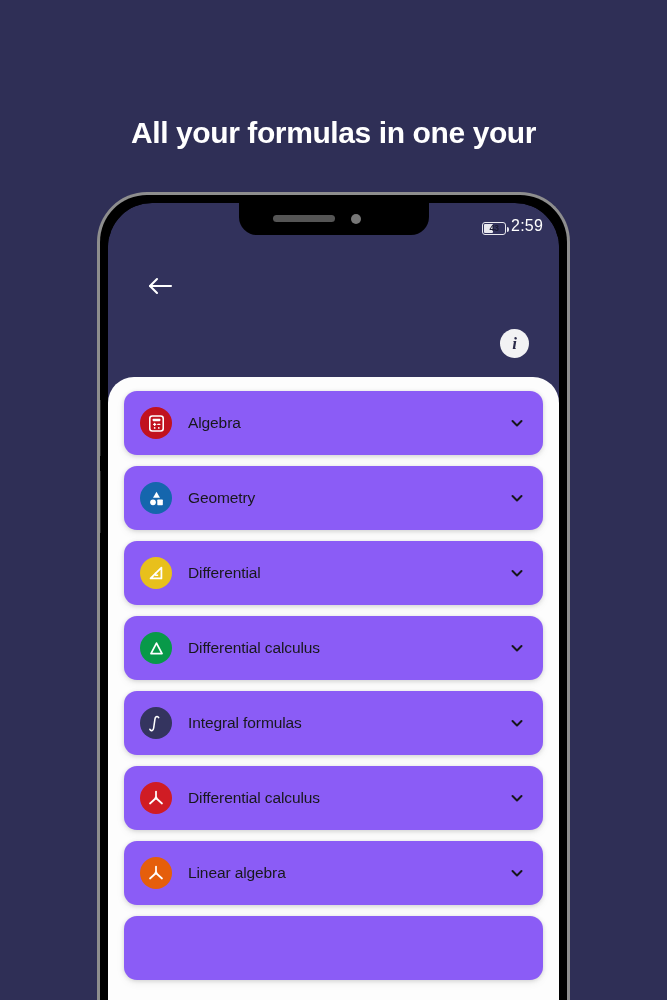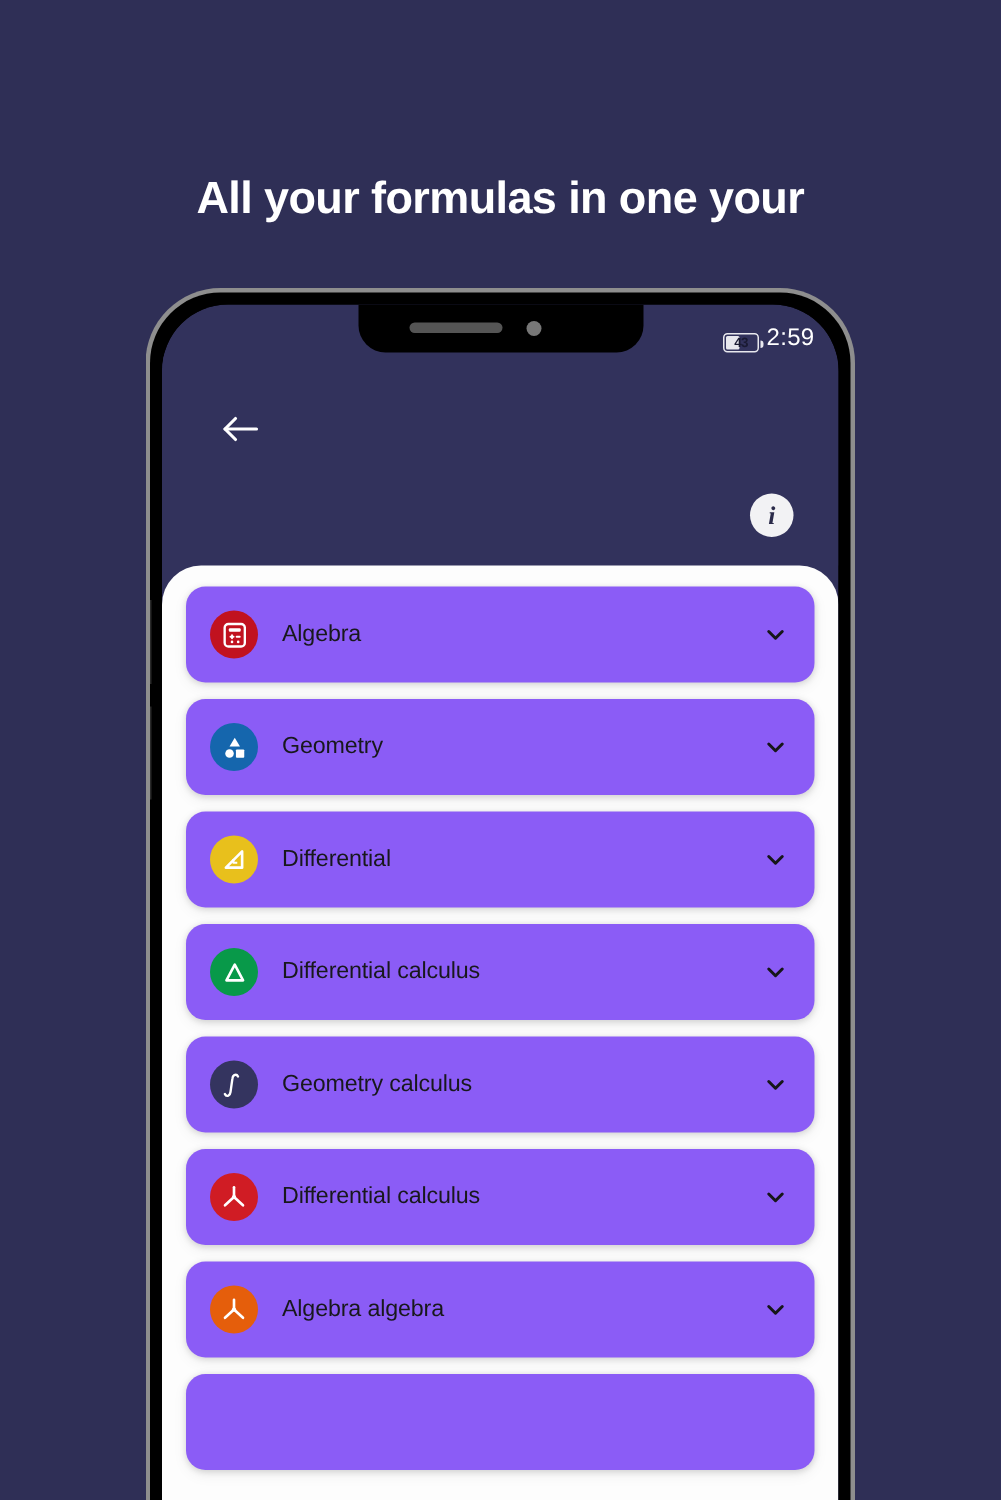--- a/index.html
+++ b/index.html
@@ -324,21 +324,21 @@
               </svg>
           </div>
         </div>
 
         <div class="card">
           <div class="card-icon" style="background:#34345f">
             <svg width="20" height="20" viewBox="0 0 24 24">
                 <path d="M15.2 5.6c-.6-1.2-1.9-1.6-3-1.1-1 .5-1.4 1.6-1.5 3L9.2 18c-.2 1.5-.7 2.5-1.7 2.9-1.1.4-2.3-.1-2.8-1.3" fill="none" stroke="#fff" stroke-width="1.9" stroke-linecap="round"></path>
               </svg>
           </div>
-          <div class="card-label">Geometry calculus</div>
+          <div class="card-label">Integral formulas</div>
           <div class="chev">
             <svg viewBox="0 0 16 16" fill="none" stroke="currentColor" stroke-width="2" stroke-linecap="round" stroke-linejoin="round">
                 <path d="M3.5 6 8 10.5 12.5 6"></path>
               </svg>
           </div>
         </div>
 
         <div class="card">
           <div class="card-icon" style="background:#d01c24">
             <svg width="20" height="20" viewBox="0 0 24 24">
@@ -363,21 +363,21 @@
           <div class="card-icon" style="background:#e55e0b">
             <svg width="20" height="20" viewBox="0 0 24 24">
                 <g stroke="#fff" stroke-width="2.1" stroke-linecap="round" fill="none">
                   <path d="M12 12V4.2"></path>
                   <path d="M12 12 4.8 18.6"></path>
                   <path d="M12 12l7.2 6.6"></path>
                 </g>
                 <circle cx="12" cy="12" r="1.7" fill="#fff"></circle>
               </svg>
           </div>
-          <div class="card-label">Algebra algebra</div>
+          <div class="card-label">Linear algebra</div>
           <div class="chev">
             <svg viewBox="0 0 16 16" fill="none" stroke="currentColor" stroke-width="2" stroke-linecap="round" stroke-linejoin="round">
                 <path d="M3.5 6 8 10.5 12.5 6"></path>
               </svg>
           </div>
         </div>
 
         <div class="card"></div>
 
       </div>

